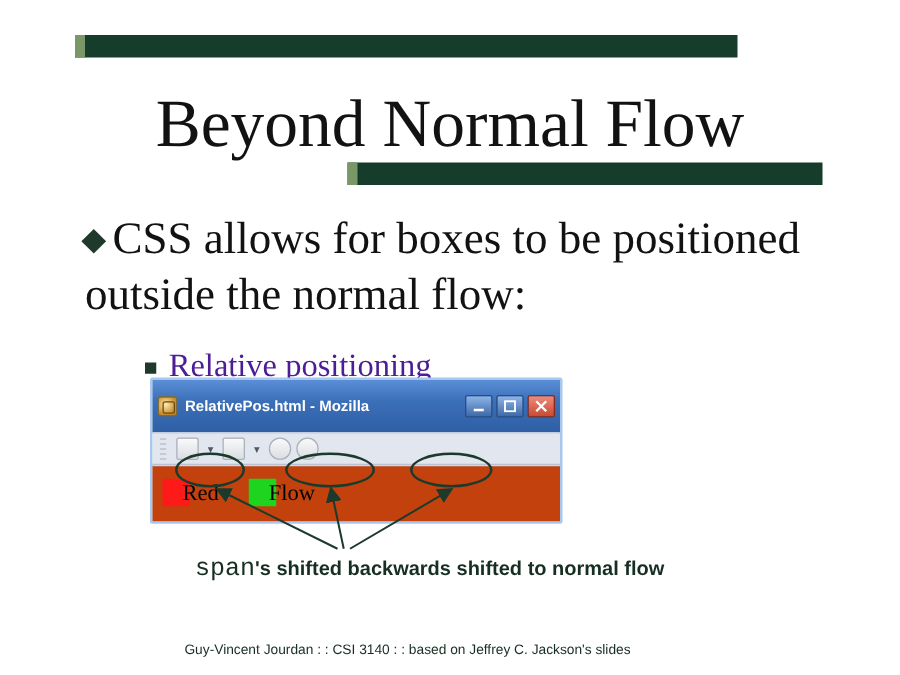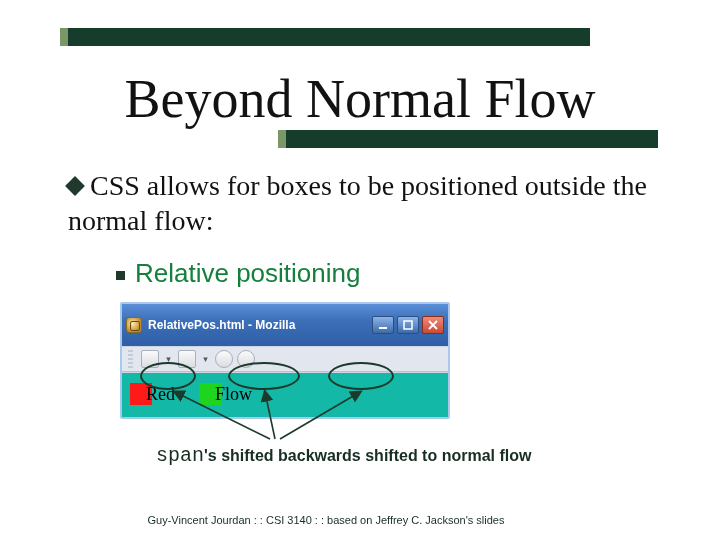--- a/index.html
+++ b/index.html
@@ -8,45 +8,45 @@
 
   
   .topbar1 { position: absolute; left: 60px; top: 28px; width: 530px; height: 18px; background: #163c2c; }
   .topbar1::after { content:""; position:absolute; left:0; top:0; width:8px; height:18px; background:#7a9768; }
   .topbar2 { position: absolute; left: 278px; top: 130px; width: 380px; height: 18px; background: #163c2c; }
   .topbar2::after { content:""; position:absolute; left:0; top:0; width:8px; height:18px; background:#7a9768; }
 
   .title { position: absolute; left: 0; width: 720px; top: 68px; text-align: center; font-size: 54px; color: #121212; font-weight: 400; font-family: 'Times New Roman', serif; }
 
   .body { position: absolute; left: 68px; top: 168px; width: 600px; }
-  .bullet-main { font-size: 28px; color: #121212; font-family: 'Times New Roman', serif; line-height: 1.25; }
+  .bullet-main { font-size: 36px; color: #121212; font-family: 'Times New Roman', serif; line-height: 1.25; }
   .diamond-bullet { display:inline-block; width:14px; height:14px; background:#1f3a2c; transform: rotate(45deg); margin-right:8px; vertical-align: 2px; }
 
   .sub { margin-top: 20px; margin-left: 48px; }
   .square-bullet { display:inline-block; width:9px; height:9px; background:#1f3a2c; margin-right:10px; vertical-align:2px; }
-  .sub-text { font-size: 26px; color:#15803d; font-family:Liberation Sans, sans-serif; }
+  .sub-text { font-size: 26px; color:#4c1d95; font-family:Liberation Serif, serif; }
 
   
   .win { position:absolute; left: 120px; top: 302px; width: 330px; border:2px solid #a8c8f0; border-radius:2px; background:#efefef; box-shadow: 0 0 0 1px #7aa0c8 inset; font-family: Tahoma, Verdana, sans-serif; }
   .win-titlebar { height:42px; background: linear-gradient(#5a8ed6, #3b6fb8 40%, #2f5fa5); display:flex; align-items:center; padding:0 4px; color:#fff; font-size:12px; font-weight:bold; }
   .win-appicon { width:16px; height:16px; margin-right:6px; background: radial-gradient(circle at 40% 40%, #ffecae, #c48a2c 70%); border-radius:3px; border:1px solid #8a6a1a; position:relative; }
   .win-appicon::after{content:""; position:absolute; left:3px; top:3px; width:8px; height:8px; border:1px solid #6a4a0a; border-radius:2px;}
   .win-title-text { flex:0 0 auto; }
   .win-spacer { flex:1; }
   .win-btns { display:flex; gap:3px; }
   .win-btn { width:22px; height:18px; background: linear-gradient(#8eb4e8,#3e6aa8); border:1px solid #2a4e82; border-radius:2px; display:flex; align-items:center; justify-content:center; color:#fff; font-size:11px; font-family: Tahoma, sans-serif; }
   .win-btn.close { background: linear-gradient(#f08a7a,#c94a33); border-color:#8a2a18; }
   .win-btn svg { width:10px; height:10px; }
   .win-toolbar { height:26px; background:#e2e6ee; border-top:1px solid #cbd4e4; border-bottom:1px solid #b8c2d4; display:flex; align-items:center; padding-left:6px; gap:4px; }
   .tb-icon { width:18px; height:18px; background: linear-gradient(#fafafa,#dadde2); border:1px solid #a8b0bc; border-radius:2px; }
   .tb-icon.round { border-radius:9px; }
   .tb-dd { width:11px; height:18px; display:flex; align-items:center; justify-content:center; color:#556; font-size:9px; }
   .tb-grip { width:5px; height:18px; margin-right:4px; background: repeating-linear-gradient(#c4cad6 0 2px, transparent 2px 4px); }
 
-  .win-content { background:#14b8a6; padding:10px 8px 12px 8px; display:flex; align-items:center; gap:20px; border-top:1px solid #cfd6e2;}
+  .win-content { background:#c2410c; padding:10px 8px 12px 8px; display:flex; align-items:center; gap:20px; border-top:1px solid #cfd6e2;}
   .swatch-group { display:flex; align-items:center; }
   .swatch { width:22px; height:22px; display:inline-block; }
   .swatch.red { background:#ff1a1a; }
   .swatch.yellow { background:#fffb26; }
   .swatch.green { background:#1fd41f; }
   .sw-label { font-family:'Times New Roman', serif; font-size:18px; color:#000; position:relative; margin-left:-10px; padding:0 4px; }
   .ellipse { position:absolute; border:2px solid #1c3a2c; border-radius:50%; pointer-events:none; }
   .ellipse.e1 { left:140px; top:362px; width:56px; height:28px; }
   .ellipse.e2 { left:228px; top:362px; width:72px; height:28px; }
   .ellipse.e3 { left:328px; top:362px; width:66px; height:28px; }

